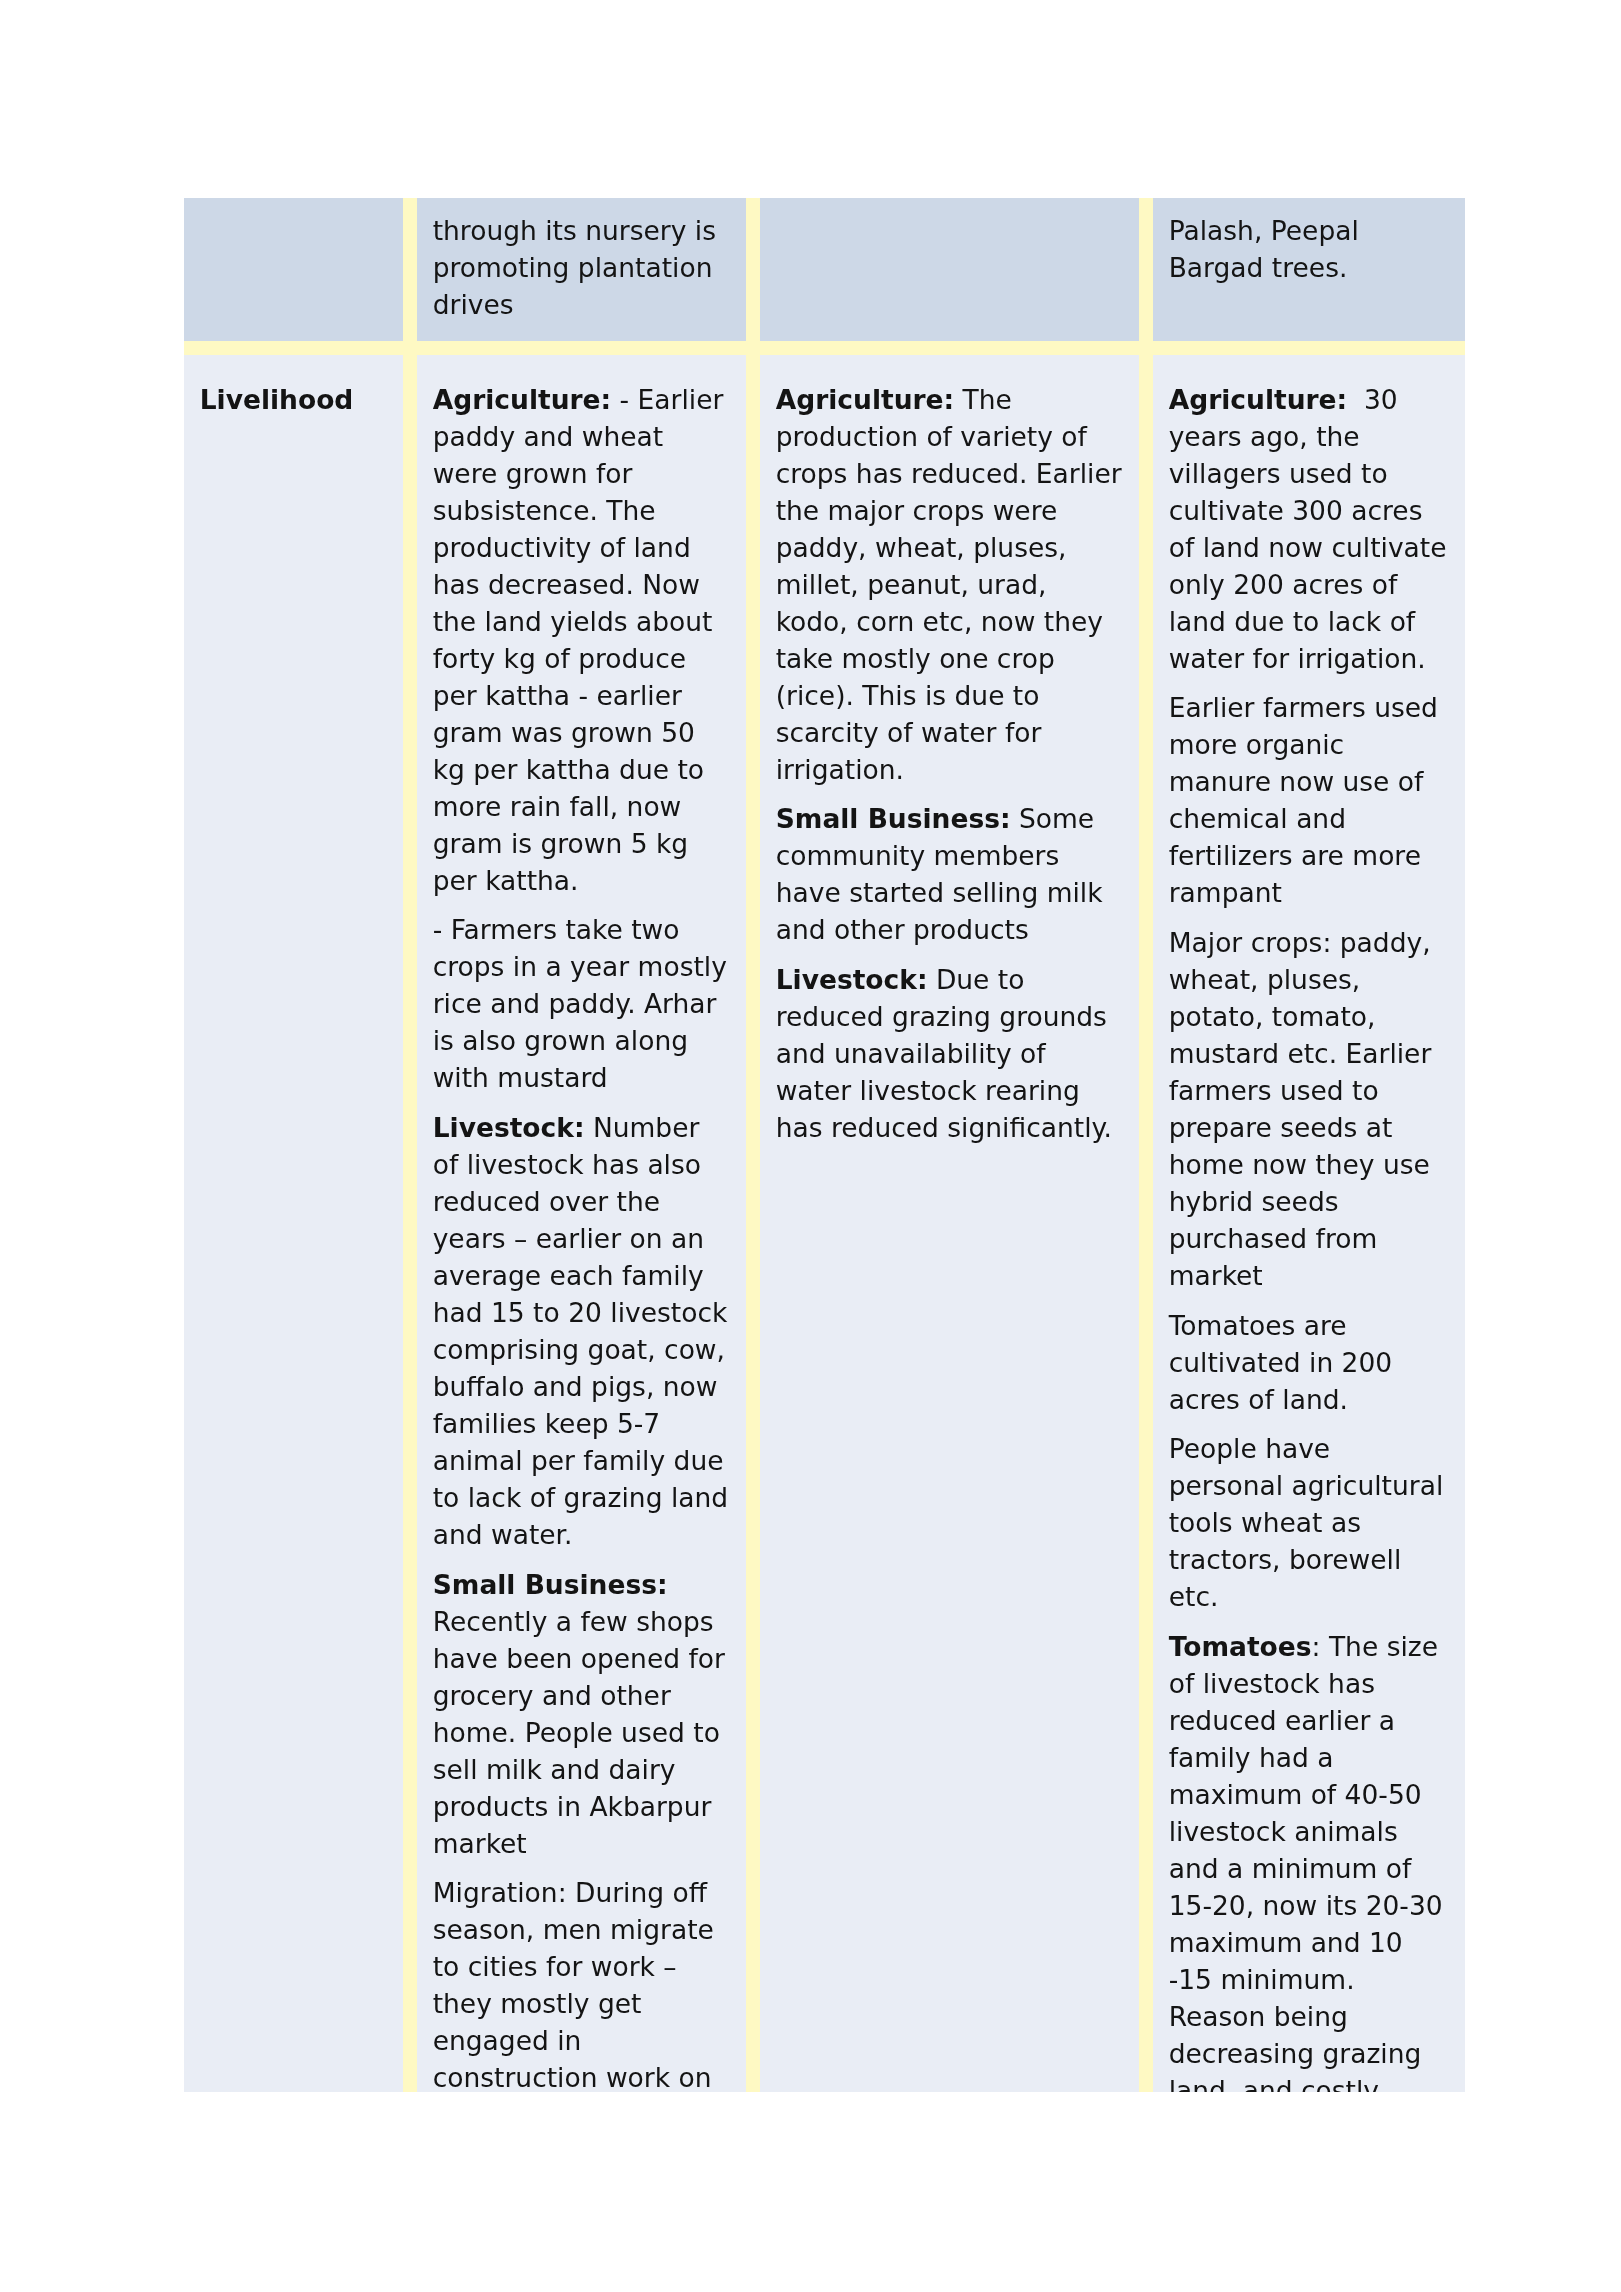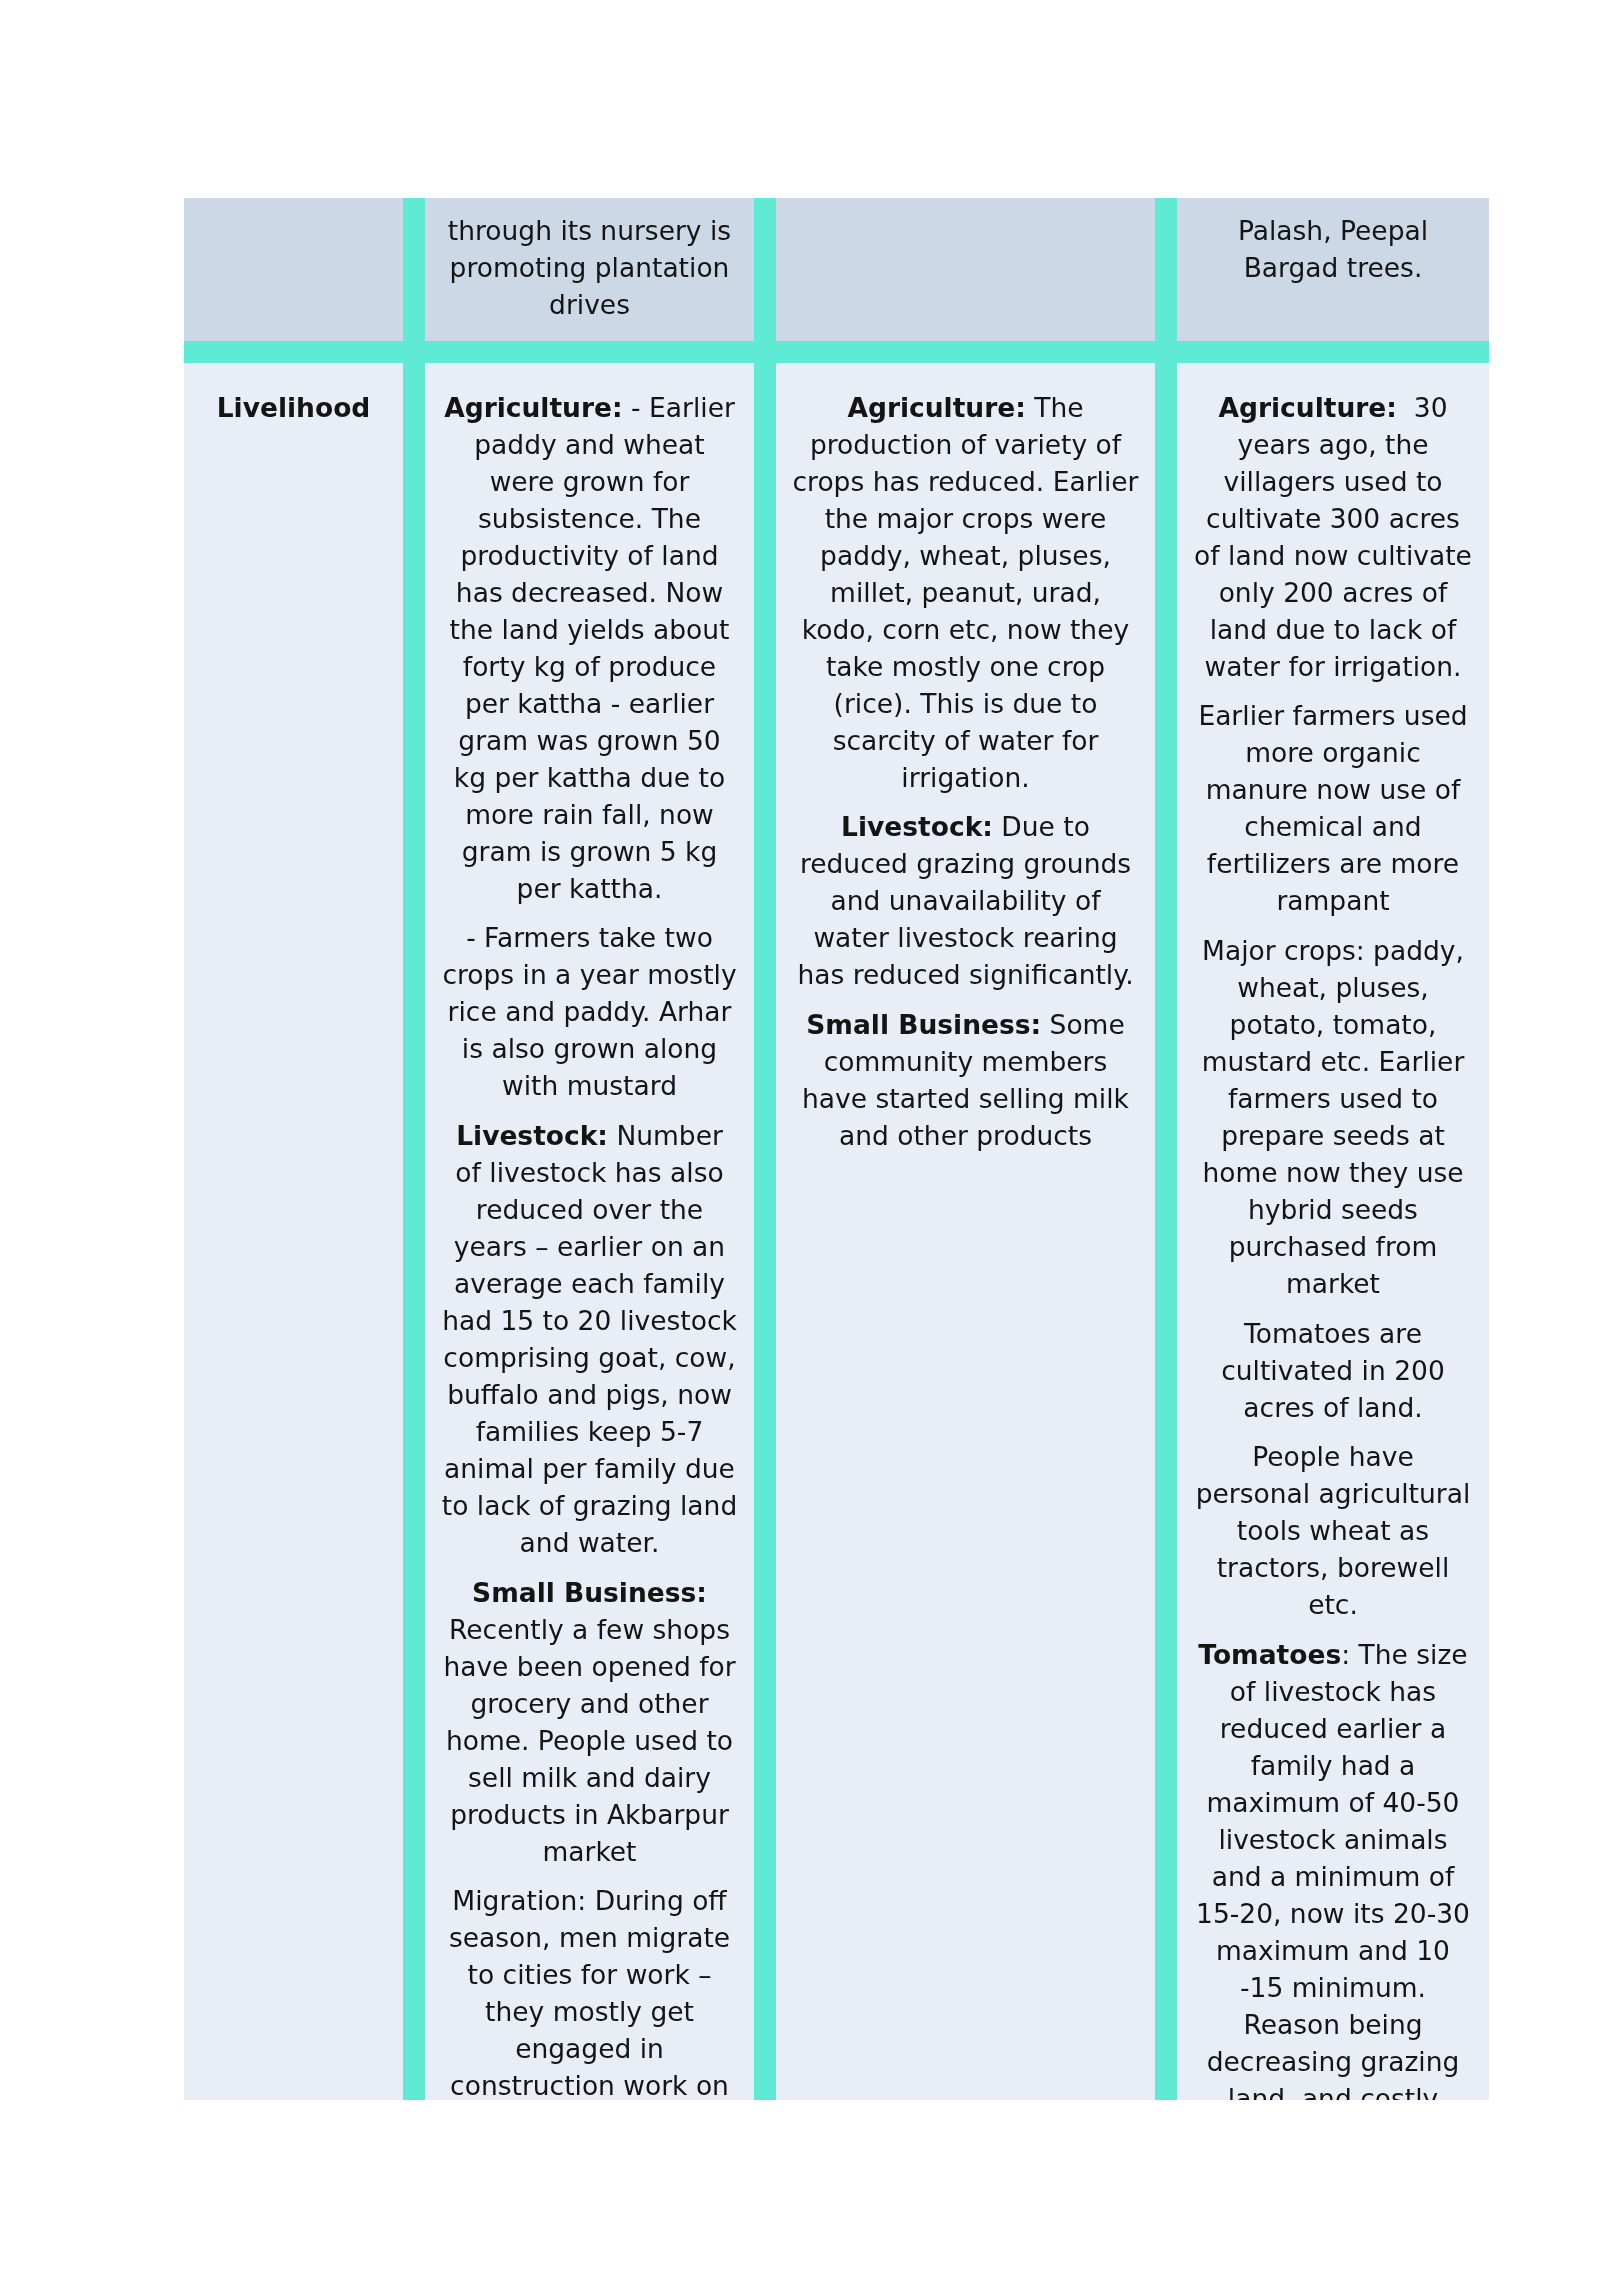--- a/index.html
+++ b/index.html
@@ -11,23 +11,22 @@
     font-family: "DejaVu Sans", "Liberation Sans", sans-serif;
     color: #141414;
   }
   .doc-table {
     position: absolute;
     left: 184px;
     top: 198px;
     display: grid;
     grid-template-columns: 219px 329px 379px 312px;
     grid-template-rows: 143px 1737px;
-    gap: 22px;
-    background: #5eead4;
-    text-align: center;
+    gap: 14px;
+    background: #fef9c3;
   }
   .cell {
     overflow: hidden;
     font-size: 26.5px;
     line-height: 37px;
     padding: 13.7px 15.7px 15.7px 15.7px;
     box-sizing: border-box;
   }
   .row1 { background: #cdd8e7; }
   .row2 { background: #e9edf5; padding-top: 25.5px; }
@@ -71,22 +70,22 @@
     <div class="cell row2">
       <p class="para"><span class="b">Agriculture:</span><span> - Earlier paddy and wheat were grown for subsistence. The productivity of land has decreased. Now the land yields about forty kg of produce per kattha - earlier gram was grown 50 kg per kattha due to more rain fall, now gram is grown 5 kg per kattha.</span></p>
       <p class="para"><span>- Farmers take two crops in a year mostly rice and paddy. Arhar is also grown along with mustard</span></p>
       <p class="para"><span class="b">Livestock:</span><span> Number of livestock has also reduced over the years – earlier on an average each family had 15 to 20 livestock comprising goat, cow, buffalo and pigs, now families keep 5-7 animal per family due to lack of grazing land and water.</span></p>
       <p class="para"><span class="b">Small Business:</span><span> Recently a few shops have been opened for grocery and other home. People used to sell milk and dairy products in Akbarpur market</span></p>
       <p class="para"><span>Migration: During off season, men migrate to cities for work – they mostly get engaged in construction work on in factory</span></p>
     </div>
 
     <div class="cell row2">
       <p class="para"><span class="b">Agriculture:</span><span> The production of variety of crops has reduced. Earlier the major crops were paddy, wheat, pluses, millet, peanut, urad, kodo, corn etc, now they take mostly one crop (rice). This is due to scarcity of water for irrigation.</span></p>
+      <p class="para"><span class="b">Small Business:</span><span> Some community members have started selling milk and other products</span></p>
       <p class="para"><span class="b">Livestock:</span><span> Due to reduced grazing grounds and unavailability of water livestock rearing has reduced significantly.</span></p>
-      <p class="para"><span class="b">Small Business:</span><span> Some community members have started selling milk and other products</span></p>
     </div>
 
     <div class="cell row2">
       <p class="para"><span class="b">Agriculture:</span><span> &nbsp;30 years ago, the villagers used to cultivate 300 acres of land now cultivate only 200 acres of land due to lack of water for irrigation.</span></p>
       <p class="para"><span>Earlier farmers used more organic manure now use of chemical and fertilizers are more rampant</span></p>
       <p class="para"><span>Major crops: paddy, wheat, pluses, potato, tomato, mustard etc. Earlier farmers used to prepare seeds at home now they use hybrid seeds purchased from market</span></p>
       <p class="para"><span>Tomatoes are cultivated in 200 acres of land.</span></p>
       <p class="para"><span>People have personal agricultural tools wheat as tractors, borewell etc.</span></p>
       <p class="para"><span class="b">Tomatoes</span><span>: The size of livestock has reduced earlier a family had a maximum of 40-50 livestock animals and a minimum of 15-20, now its 20-30 maximum and 10 -15 minimum. Reason being decreasing grazing land &nbsp;and costly fodder</span></p>
 

